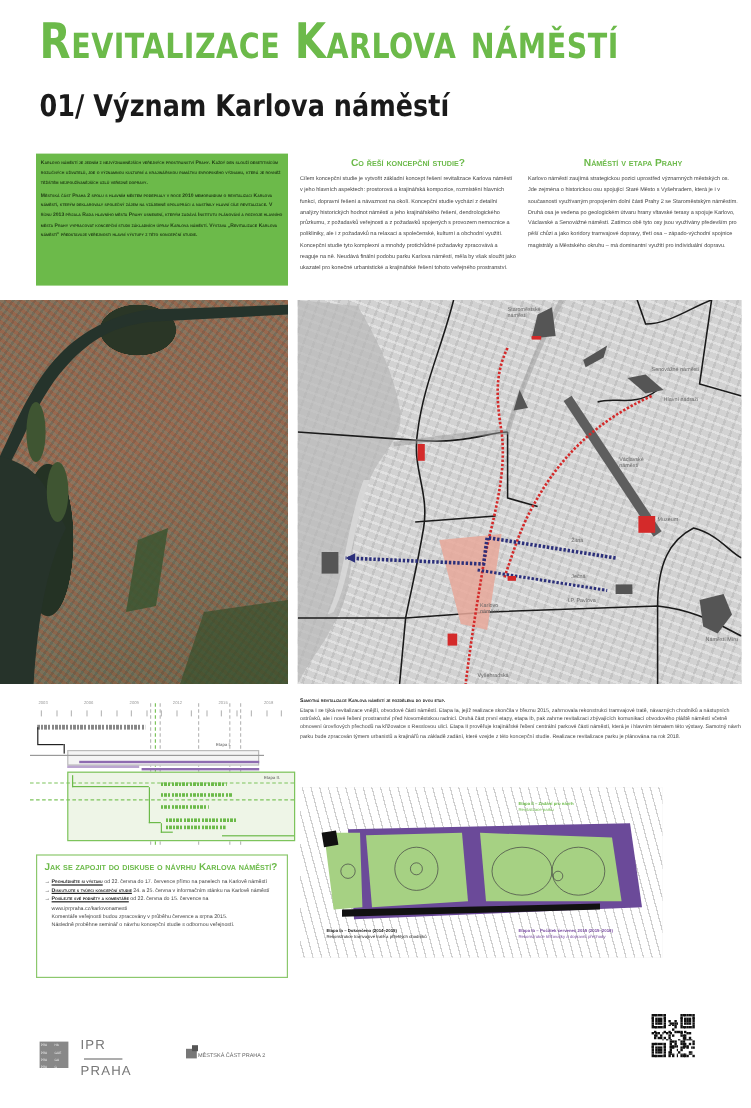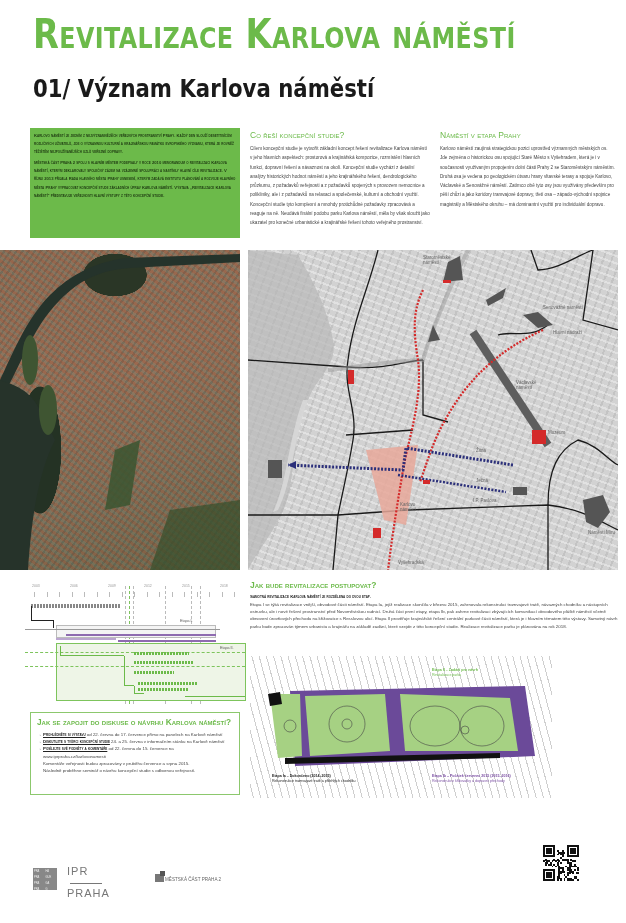--- a/index.html
+++ b/index.html
@@ -6,21 +6,21 @@
   html, body { width: 626px; height: 923px; background: #ffffff; overflow: hidden; }
   body { position: relative; font-family: "Liberation Sans", "DejaVu Sans", sans-serif; color: #333; }
 
   .title { position: absolute; left: 33px; top: 14px; font-size: 41px; font-weight: bold; color: #6cba4a; letter-spacing: 0.5px; font-variant: small-caps; white-space: nowrap; line-height: 1; font-family: "DejaVu Sans", sans-serif; transform: scaleX(0.82); transform-origin: left top; }
   .subtitle { position: absolute; left: 33px; top: 76px; font-size: 25px; font-weight: bold; color: #1a1a1a; white-space: nowrap; line-height: 1; font-family: "DejaVu Sans", sans-serif; transform: scaleX(0.85); transform-origin: left top; }
 
   .green-box { position: absolute; left: 30px; top: 128px; width: 210px; height: 110px; background: #6cba4a; padding: 4px 4px; }
   .green-box p { font-size: 4.2px; line-height: 8.1px; color: #1e3a12; font-weight: bold; font-variant: small-caps; margin-bottom: 3px; }
 
   .col { position: absolute; top: 130px; }
-  .col h3 { font-size: 8.5px; color: #6cba4a; font-weight: normal; font-variant: small-caps; margin-bottom: 3px; line-height: 11px; }
+  .col h3 { font-size: 8.5px; color: #6cba4a; font-weight: bold; font-variant: small-caps; margin-bottom: 3px; line-height: 11px; text-align: center; }
   .col p { font-size: 4.6px; line-height: 9.3px; color: #444; }
   .col1 { left: 250px; width: 180px; }
   .col2 { left: 440px; width: 175px; }
 
   .photo { position: absolute; left: 0; top: 250px; width: 240px; height: 320px; overflow: hidden;
     background:
       radial-gradient(ellipse 30px 90px at 40px 200px, #243224 0 70%, transparent 71%),
       radial-gradient(ellipse 45px 30px at 115px 25px, #2a3626 0 70%, transparent 71%),
       repeating-linear-gradient(35deg, rgba(160,90,60,0.35) 0 3px, rgba(120,130,110,0.3) 3px 6px),
       repeating-linear-gradient(-55deg, rgba(90,80,70,0.35) 0 2px, rgba(190,120,90,0.25) 2px 5px),
@@ -43,21 +43,21 @@
   .tl-year { position: absolute; top: 2px; font-size: 3.5px; color: #999; }
   .tl-tick { position: absolute; top: 10px; width: 1px; height: 5px; background: #bbb; }
   .tl-vdash { position: absolute; top: 4px; width: 0; border-left: 1px dashed #bbb; }
   .tl-text { position: absolute; font-size: 3.2px; color: #666; white-space: nowrap; }
   .tl-etapa { position: absolute; font-size: 3.6px; color: #555; }
   .tl-purple { position: absolute; height: 2px; background: #8e6bb0; }
   .tl-greenbox { position: absolute; left: 26px; top: 61px; width: 190px; height: 58px; border: 1px solid #7dc45c; background: #eef5e7; }
   .tl-gline { position: absolute; height: 0; border-top: 1px dashed #7dc45c; }
   .tl-stage1 { position: absolute; left: 26px; top: 43px; width: 160px; height: 13px; border: 1px solid #bbb; background: #f4f4f4; }
 
-  .involve { position: absolute; left: 30px; top: 712px; width: 210px; height: 83px; border: 1.5px solid #8cc86d; padding: 4px 6px; }
+  .involve { position: absolute; left: 30px; top: 712px; width: 210px; height: 103px; border: 1.5px solid #8cc86d; padding: 4px 6px; }
   .involve h3 { font-size: 8.3px; color: #6cba4a; font-weight: bold; font-variant: small-caps; line-height: 11px; }
   .involve ul { list-style: none; margin-top: 3px; }
   .involve li { font-size: 4.4px; line-height: 7.2px; color: #444; padding-left: 6px; position: relative; }
   .involve li .arr { position: absolute; left: 0; top: 0; color: #222; }
   .involve li b { text-decoration: underline; font-variant: small-caps; color: #222; }
   .involve .note { font-size: 4.4px; line-height: 7.2px; color: #444; padding-left: 6px; }
 
   .plan { position: absolute; left: 250px; top: 656px; width: 302px; height: 142px; overflow: hidden;
     background:
       repeating-linear-gradient(75deg, #fff 0 3px, #cfcfcf 3px 4px, #fff 4px 7px),
@@ -153,21 +153,20 @@
   <div class="map-label" style="left:228px;top:198px;">Žitná</div>
   <div class="map-label" style="left:228px;top:228px;">Ječná</div>
   <div class="map-label" style="left:225px;top:248px;">I.P. Pavlova</div>
   <div class="map-label" style="left:340px;top:280px;width:28px;">Náměstí Míru</div>
   <div class="map-label" style="left:305px;top:80px;">Hlavní nádraží</div>
   <div class="map-label" style="left:300px;top:180px;">Muzeum</div>
   <div class="map-label" style="left:150px;top:310px;">Vyšehradská</div>
 </div>
 
 <div class="section3">
-  <h3>Jak bude revitalizace postupovat?</h3>
   <div class="lead">Samotná revitalizace Karlova náměstí je rozdělena do dvou etap.</div>
   <p>Etapa I se týká revitalizace vnější, obvodové části náměstí. Etapa Ia, jejíž realizace skončila v březnu 2015, zahrnovala rekonstrukci tramvajové tratě, návazných chodníků a nástupních ostrůvků, ale i nové řešení prostranství před Novoměstskou radnicí. Druhá část první etapy, etapa Ib, pak zahrne revitalizaci zbývajících komunikací obvodového pláště náměstí včetně obnovení úrovňových přechodů na křižovatce s Resslovou ulicí. Etapa II prověřuje krajinářské řešení centrální parkové části náměstí, která je i hlavním tématem této výstavy. Samotný návrh parku bude zpracován týmem urbanistů a krajinářů na základě zadání, které vzejde z této koncepční studie. Realizace revitalizace parku je plánována na rok 2018.</p>
 </div>
 
 <div class="timeline">
   <div class="tl-year" style="left:2px;">2003</div>
   <div class="tl-year" style="left:40px;">2006</div>
   <div class="tl-year" style="left:78px;">2009</div>
   <div class="tl-year" style="left:114px;">2012</div>
   <div class="tl-year" style="left:152px;">2015</div>

